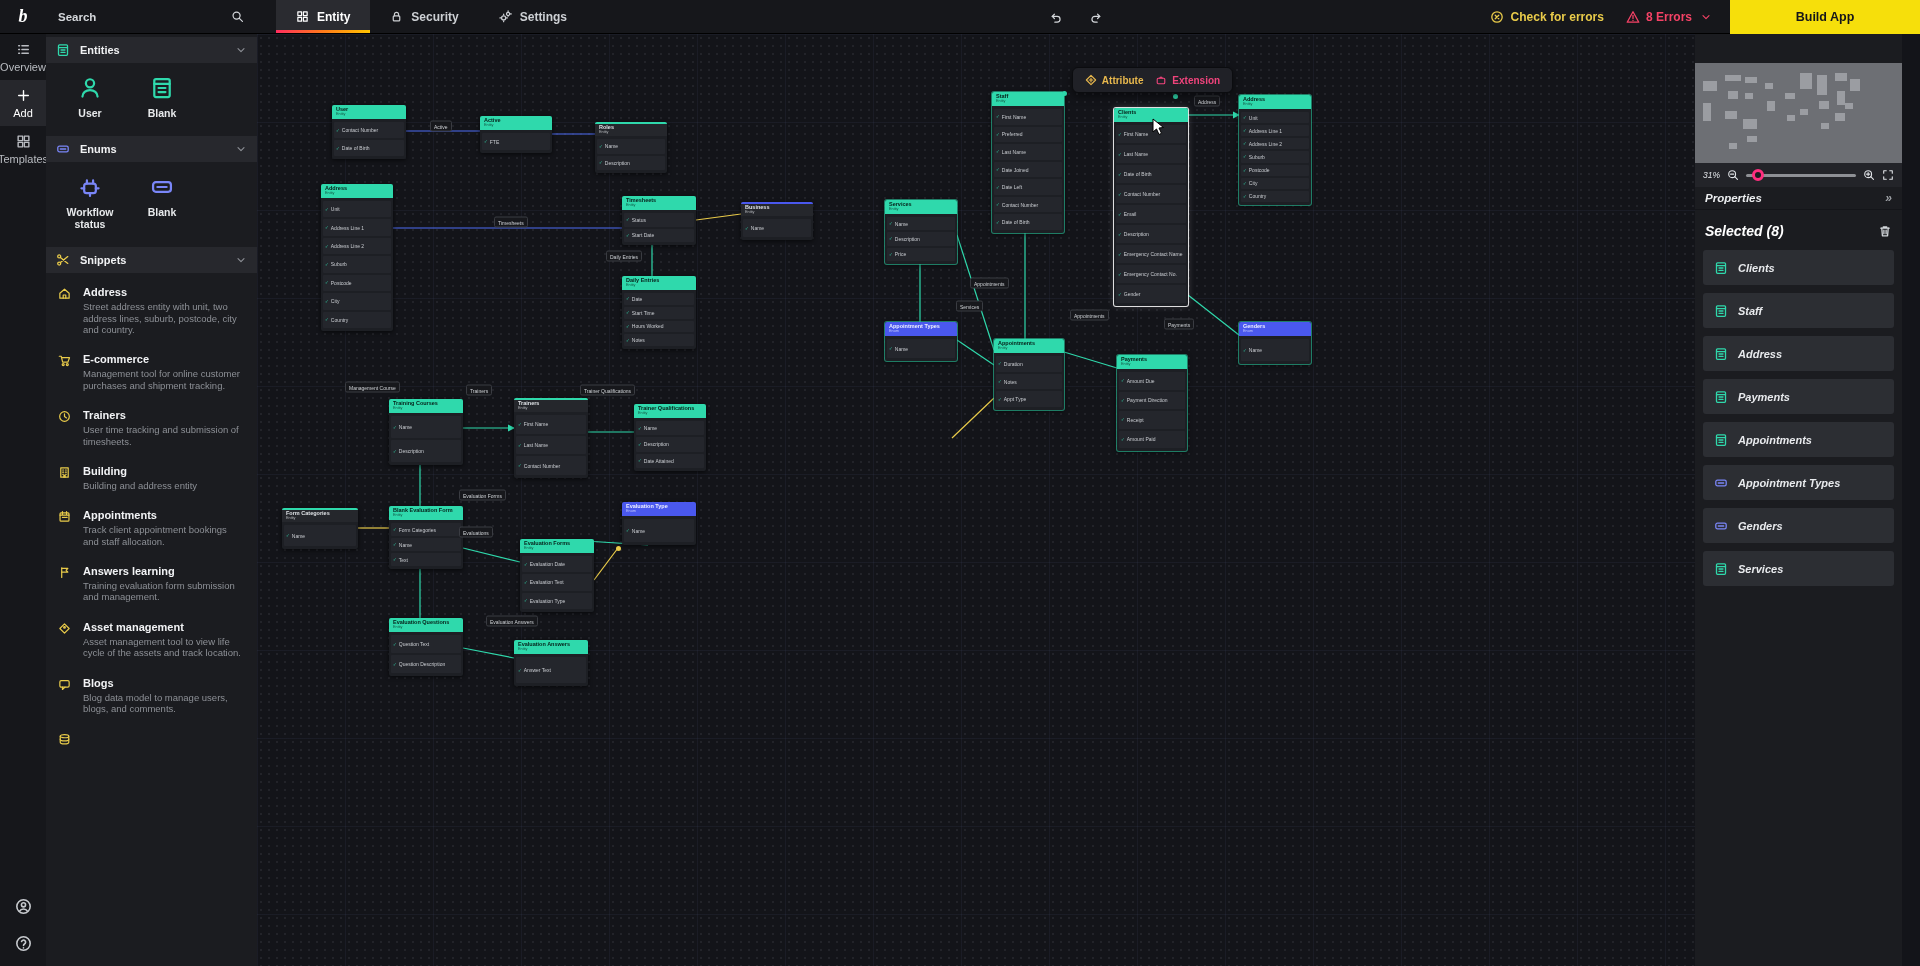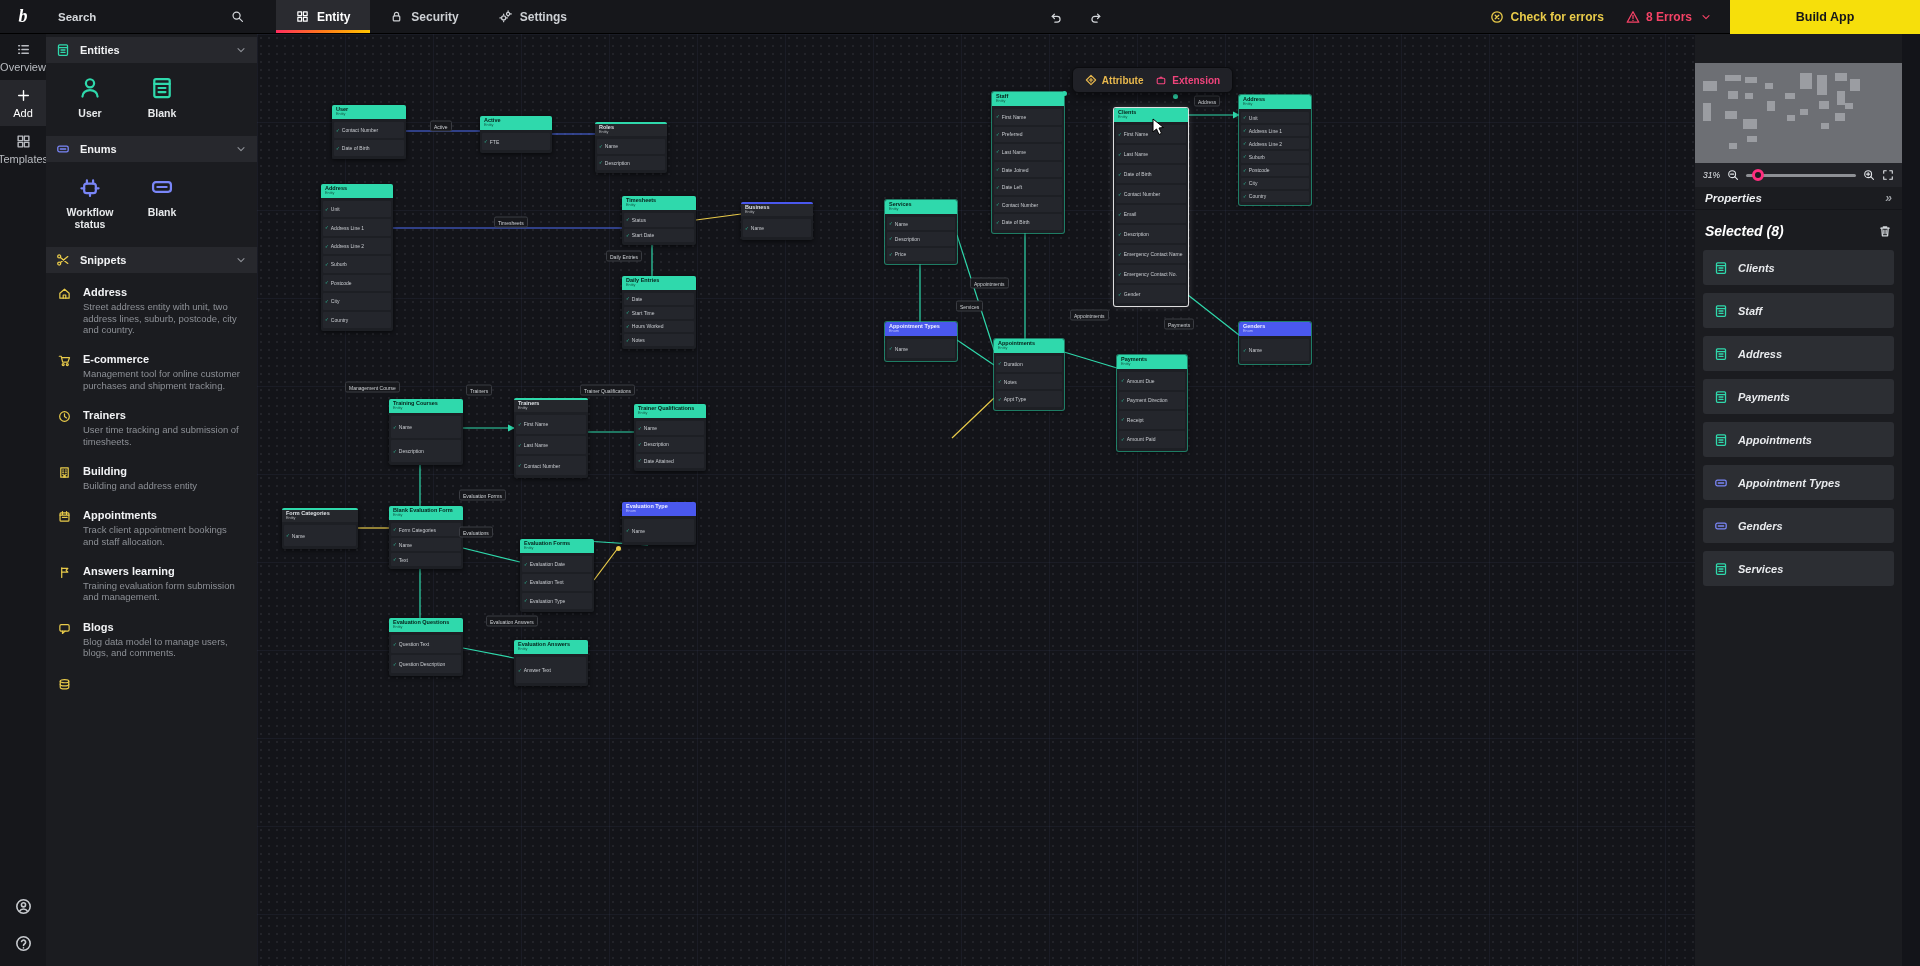--- a/index.html
+++ b/index.html
@@ -410,20 +410,32 @@
           </svg>
         </span>
         <div>
           <div class="snip-t">Answers learning</div>
           <div class="snip-d">Training evaluation form submission and management.</div>
         </div>
       </div>
       <div class="snip">
         <span class="snip-ic">
           <svg width="13" height="13" viewBox="0 0 14 14" fill="none" stroke="currentColor" stroke-width="1.3" stroke-linecap="round" stroke-linejoin="round">
+            <path d="M2 7 L7 2 L12 7 L7 12 Z"></path>
+            <circle cx="7" cy="5.8" r=".9"></circle>
+          </svg>
+        </span>
+        <div>
+          <div class="snip-t">Asset management</div>
+          <div class="snip-d">Asset management tool to view life cycle of the assets and track location.</div>
+        </div>
+      </div>
+      <div class="snip">
+        <span class="snip-ic">
+          <svg width="13" height="13" viewBox="0 0 14 14" fill="none" stroke="currentColor" stroke-width="1.3" stroke-linecap="round" stroke-linejoin="round">
             <rect x="2" y="2.8" width="10" height="7" rx="1.4"></rect>
             <path d="M4.8 9.8 v2.6 L7.6 9.8"></path>
           </svg>
         </span>
         <div>
           <div class="snip-t">Blogs</div>
           <div class="snip-d">Blog data model to manage users, blogs, and comments.</div>
         </div>
       </div>
       <div class="snip">

